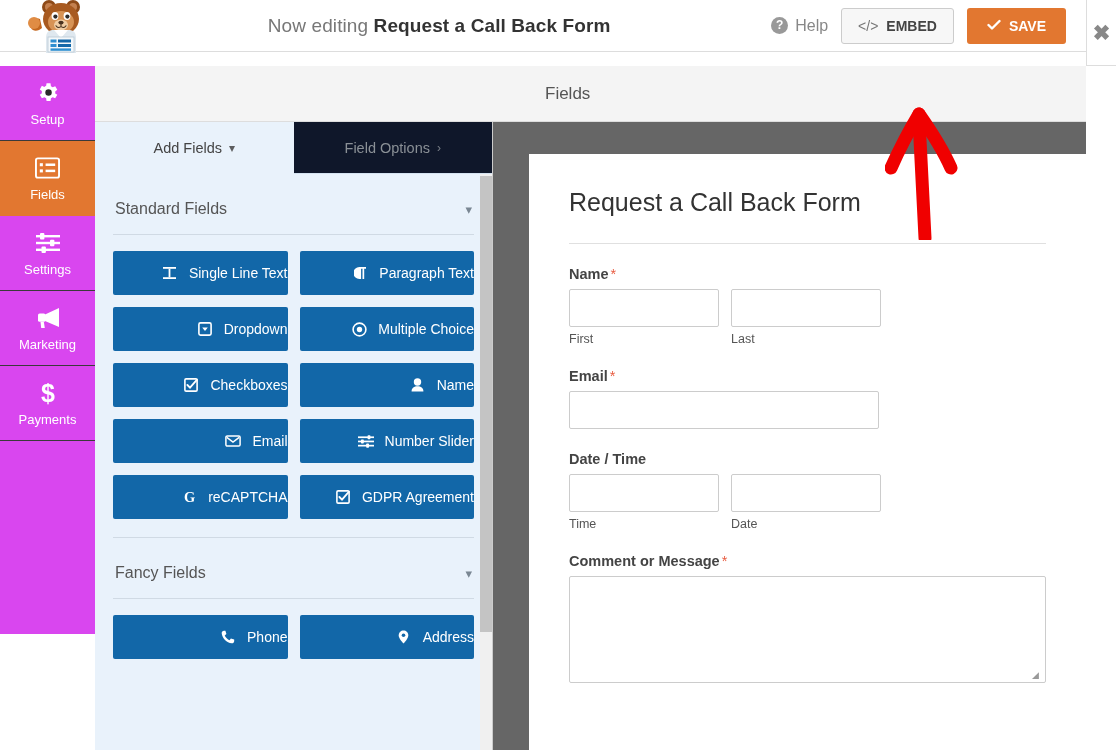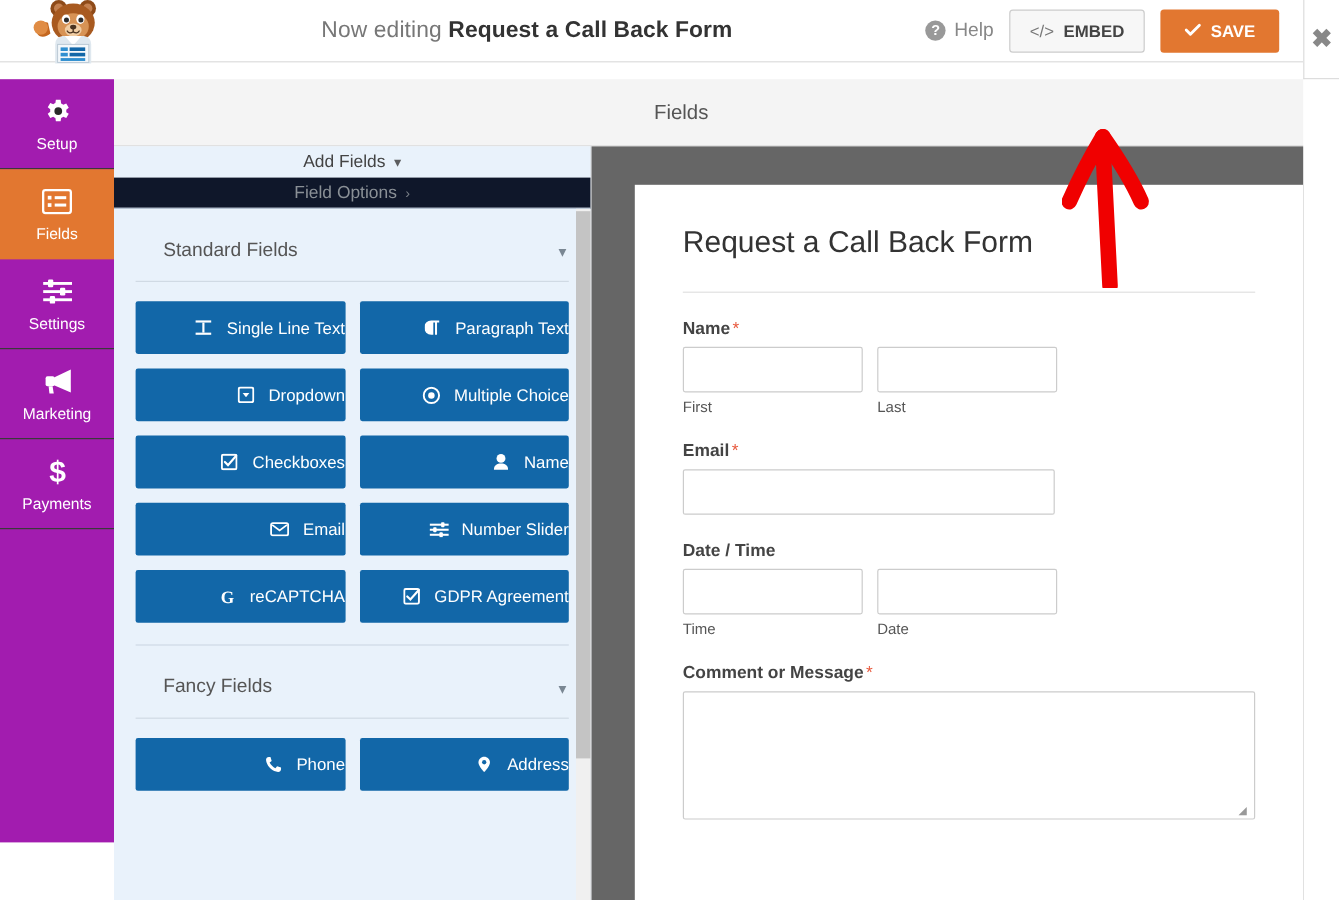--- a/index.html
+++ b/index.html
@@ -54,22 +54,22 @@
   .close-panel {
     position: absolute; left: 1086px; top: 0; width: 30px; height: 66px;
     background: #fff; border-bottom: 1px solid #ddd; border-left: 1px solid #ddd;
     display: flex; align-items: center; justify-content: center;
     cursor: pointer;
   }
   .close-x { color: #888; font-size: 21px; font-weight: bold; line-height: 1; }
 
   
   .sidebar {
-    position: absolute; left: 0; top: 66px; width: 95px; height: 636px;
-    background: #a21caf;
+    position: absolute; left: 0; top: 66px; width: 95px; height: 568px;
+    background: #d946ef;
   }
   .side-item {
     height: 75px; display: flex; flex-direction: column;
     align-items: center; justify-content: center; gap: 6px;
     color: #fff; cursor: pointer; border-bottom: 1px solid #3a3a3a;
   }
   .side-item.active { background: #e27730; border-bottom-color: #e27730; }
   .side-label { font-size: 13px; }
   .side-ic { height: 26px; display: flex; align-items: center; }
 
@@ -81,38 +81,38 @@
   }
   .panel-head-title {
     position: absolute; left: 450px; font-size: 17px; color: #555;
   }
 
   
   .builder-col {
     position: absolute; left: 95px; top: 122px; width: 398px; height: 628px;
     background: #e9f2fb; border-right: 1px solid #ccc;
   }
-  .tabs { display: flex; height: 52px; flex-direction: column; }
+  .tabs { display: flex; height: 52px; }
   .tab {
     flex: 1; display: flex; align-items: center; justify-content: center; gap: 7px;
     font-size: 14.5px; cursor: pointer; border-bottom: 1px solid #d4e2f0;
   }
   .tab.active { background: #e9f2fb; color: #444; border-bottom: 1px solid #e9f2fb; }
   .tab.inactive { background: #0f172a; color: #8a9096; border-bottom: 1px solid #d4e2f0; }
   .chev { font-size: 12px; opacity: .85; }
 
   .fields-scroll {
     position: relative; height: 576px; overflow: hidden; padding: 0 18px;
   }
   .section-head {
     display: flex; align-items: center; justify-content: space-between;
     padding: 26px 2px 16px 2px; border-bottom: 1px solid #d0dae4;
   }
   .section-head.with-top { border-top: 1px solid #d0dae4; margin-top: 18px; }
-  .section-title { font-size: 16px; color: #555; margin-left: 21px; }
+  .section-title { font-size: 16px; color: #555; }
   .section-chev { color: #7a8793; font-size: 13px; }
 
   .field-grid {
     display: grid; grid-template-columns: 1fr 1fr; gap: 12px;
     padding-top: 16px;
   }
   .field-btn {
     background: #1267a8; color: #fff; border: none; border-radius: 2px;
     height: 44px; display: flex; align-items: center; gap: 11px;
     padding-left: 17px; font-size: 14px; cursor: pointer;

